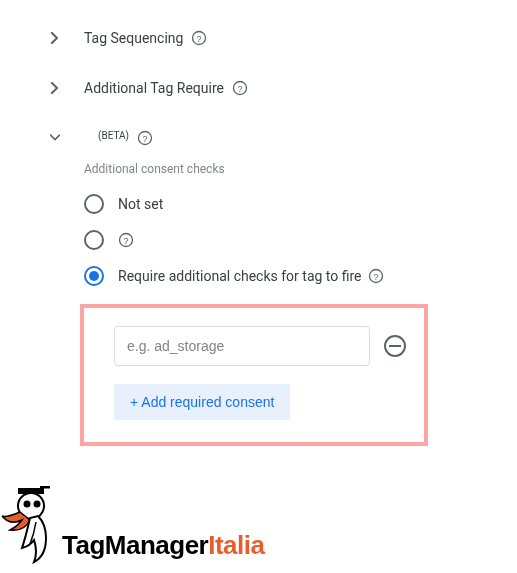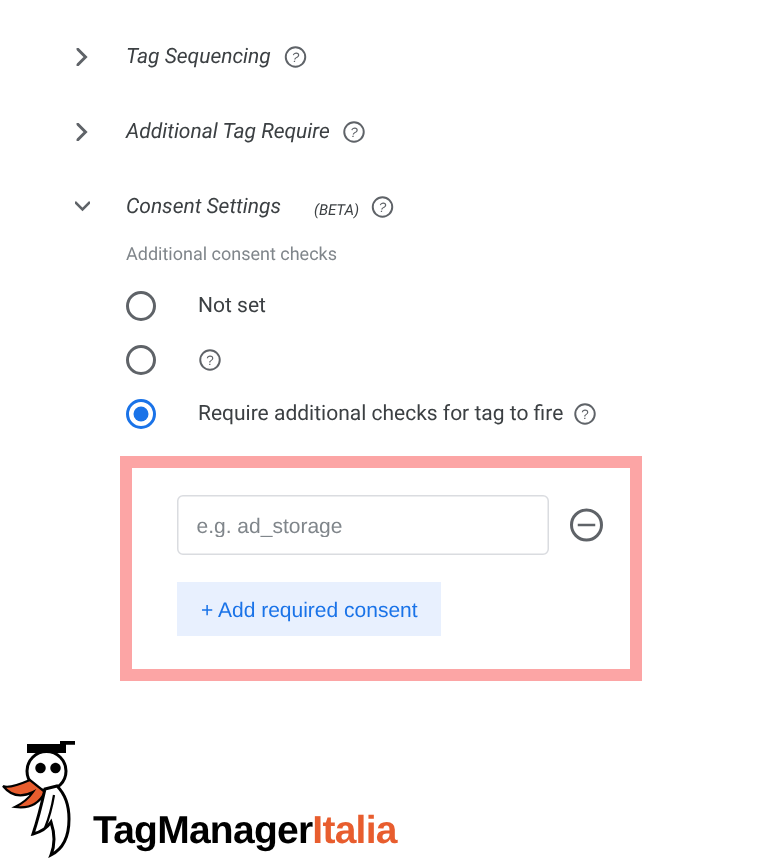--- a/index.html
+++ b/index.html
@@ -20,25 +20,24 @@
   .chevron {
     width: 10px;
     height: 10px;
     display: inline-flex;
     align-items: center;
     justify-content: center;
     color: #5f6368;
   }
   .section-title {
     display: flex;
-    align-items: flex-end;
+    align-items: flex-start;
     gap: 8px;
     font-size: 14px;
     color: #3c4043;
-    font-style: italic;
   }
   .beta {
     font-size: 10px;
     vertical-align: super;
     margin-left: 14px;
   }
   .help-icon {
     width: 16px;
     height: 16px;
     display: inline-flex;
@@ -49,21 +48,21 @@
   .subheader {
     font-size: 12px;
     color: #80868b;
     padding-left: 84px;
     margin-top: 6px;
     margin-bottom: 10px;
   }
   .radio-row {
     display: flex;
     align-items: center;
-    gap: 28px;
+    gap: 14px;
     padding: 8px 0 8px 84px;
   }
   .radio {
     width: 20px;
     height: 20px;
     border: 2px solid #5f6368;
     border-radius: 50%;
     display: inline-flex;
     align-items: center;
     justify-content: center;
@@ -82,21 +81,21 @@
   .radio-label {
     display: flex;
     align-items: center;
     gap: 6px;
     font-size: 14px;
     color: #3c4043;
   }
   .highlight-box {
     margin: 10px 0 0 80px;
     width: 348px;
-    border: 8px solid #fca5a5;
+    border: 4px solid #fca5a5;
     padding: 18px 18px 22px 30px;
   }
   .input-row {
     display: flex;
     align-items: center;
     gap: 14px;
     margin-bottom: 18px;
   }
   .text-input {
     flex: 1;
@@ -196,21 +195,20 @@
 
 <div class="spacer"></div>
 
 <div class="section-row">
   <span class="chevron">
     <svg width="12" height="8" viewBox="0 0 12 8">
         <path d="M0 0 L6 6 L12 0" fill="none" stroke="#5f6368" stroke-width="2"></path>
       </svg>
   </span>
   <span class="section-title">
-    <span>Consent Settings</span>
       <span class="beta">(BETA)</span>
     <span class="help-icon">
       <svg width="16" height="16" viewBox="0 0 16 16">
           <circle cx="8" cy="8" r="6.5" fill="none" stroke="#5f6368" stroke-width="1.3"></circle>
           <text x="8" y="11.5" text-anchor="middle" font-size="9" fill="#5f6368" font-family="Arial">?</text>
         </svg>
     </span>
   </span>
 </div>
 

